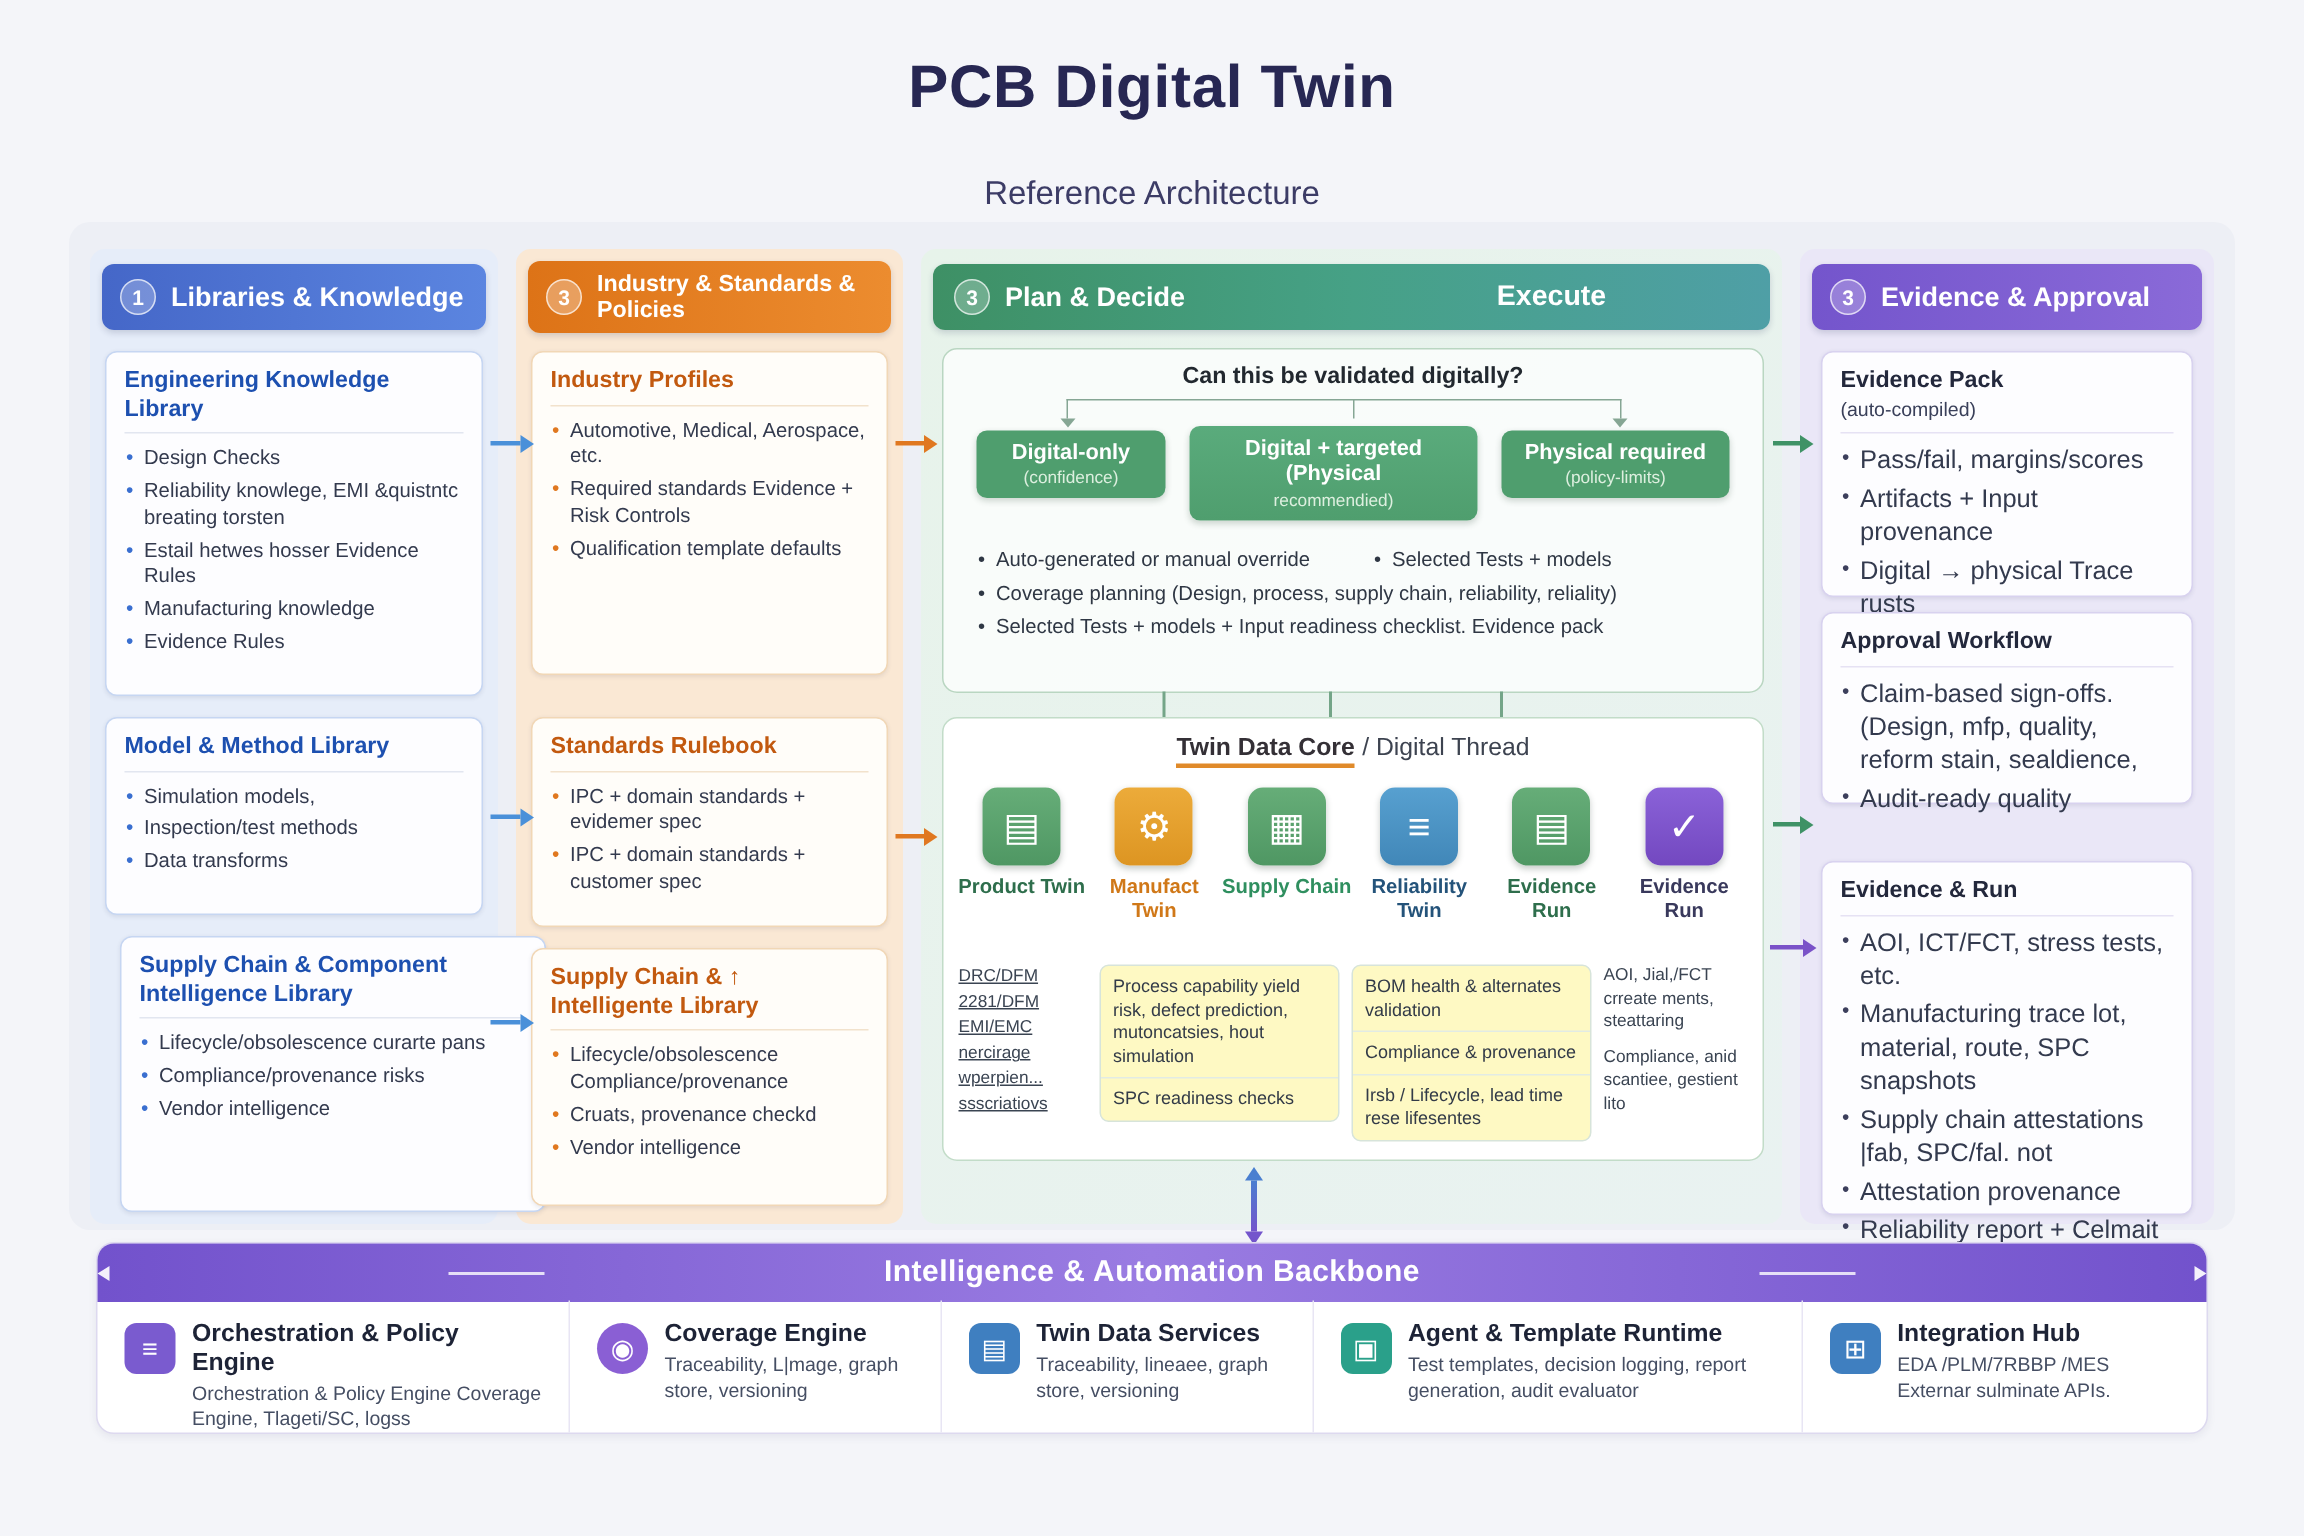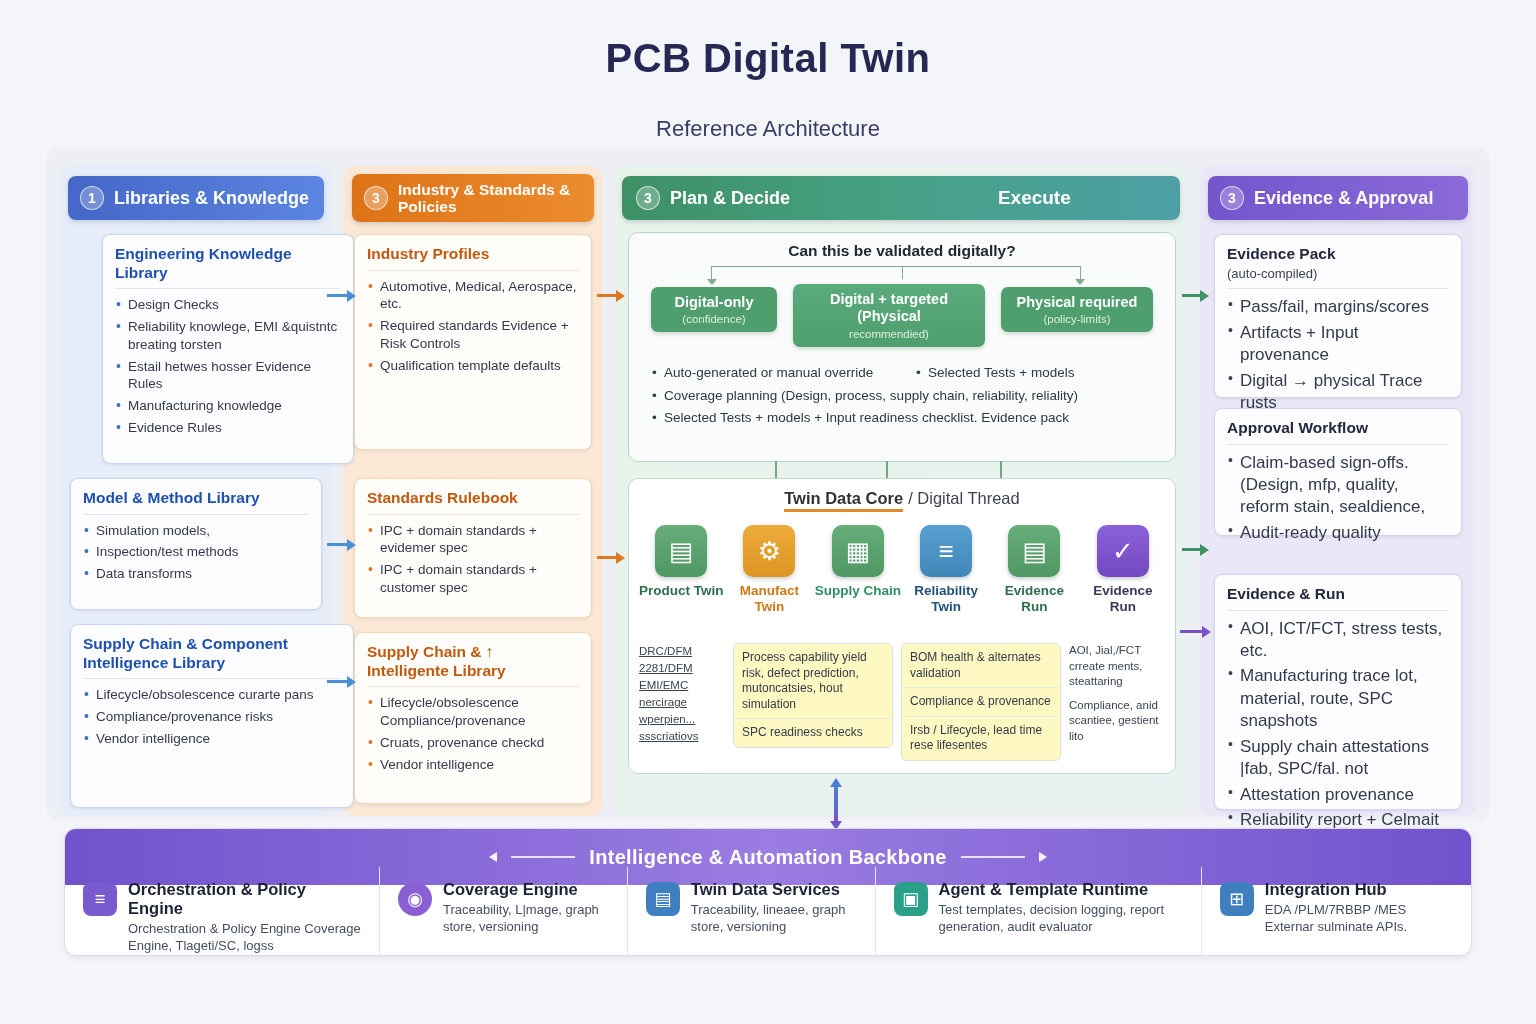--- a/index.html
+++ b/index.html
@@ -32,23 +32,23 @@
   .c-orange .card-title{color:#c2590f;border-color:#f2e2cc;}
   .c-purple{border:1px solid #d8d2ef;}
   .c-purple .card-title{color:#23283c;border-color:#e6e2f4;}
   ul.blist{list-style:none;}
   .blist li{position:relative;padding-left:13px;font-size:13.5px;color:#333a4e;margin:4px 0;line-height:1.32;}
   .blist li::before{content:"•";position:absolute;left:1px;top:-1px;font-size:14px;}
   .bl-blue li::before{color:#3a6fd0;}
   .bl-orange li::before{color:#e07820;}
   .bl-dark li::before{color:#3c3f5c;}
   .blist-sm li{font-size:17px;margin:3px 0;}
-  #c1a{left:70px;top:234px;width:252px;height:230px;margin-left:32px;}
+  #c1a{left:70px;top:234px;width:252px;height:230px;}
   #c1b{left:70px;top:478px;width:252px;height:132px;}
-  #c1c{left:70px;top:624px;width:284px;height:184px;}
+  #c1c{left:80px;top:624px;width:284px;height:184px;}
   #c2a{left:354px;top:234px;width:238px;height:216px;}
   #c2b{left:354px;top:478px;width:238px;height:140px;}
   #c2c{left:354px;top:632px;width:238px;height:172px;}
   #c4a{left:1214px;top:234px;width:248px;height:164px;}
   #c4b{left:1214px;top:408px;width:248px;height:128px;}
   #c4c{left:1214px;top:574px;width:248px;height:236px;}
   
   #decision{position:absolute;left:628px;top:232px;width:548px;height:230px;background:rgba(255,255,255,.74);border:1.5px solid #b9d6c1;border-radius:10px;}
   .dec-q{position:absolute;top:9px;width:100%;text-align:center;font-size:15.5px;font-weight:bold;color:#22282f;}
   .bracket{position:absolute;left:82px;right:94px;top:33px;height:13px;border:1.5px solid #86a694;border-bottom:none;}
@@ -101,21 +101,21 @@
   #ar4{left:597px;top:294px;width:19px;}
   #ar5{left:597px;top:556px;width:19px;}
   #ar6{left:1182px;top:294px;width:18px;}
   #ar7{left:1182px;top:548px;width:18px;}
   #ar8{left:1180px;top:630px;width:22px;}
   .varrow{position:absolute;left:834px;top:787px;width:4px;height:34px;background:linear-gradient(#4a7fd0,#7455cc);}
   .varrow::before{content:"";position:absolute;top:-9px;left:-4px;border-left:6px solid transparent;border-right:6px solid transparent;border-bottom:9px solid #4a7fd0;}
   .varrow::after{content:"";position:absolute;bottom:-9px;left:-4px;border-left:6px solid transparent;border-right:6px solid transparent;border-top:9px solid #7455cc;}
   
   #backbone{position:absolute;left:64px;top:828px;width:1408px;height:128px;background:#fff;border:1px solid #ddd9ef;border-radius:12px;box-shadow:0 2px 6px rgba(40,40,90,.08);}
-  .bb-head{position:absolute;top:0;left:0;right:0;height:56px;background:linear-gradient(90deg,#7252cc,#9a7ce2,#7252cc);border-radius:11px 11px 0 0;display:flex;align-items:center;justify-content:center;gap:14px;color:#fff;}
+  .bb-head{position:absolute;top:0;left:0;right:0;height:39px;background:linear-gradient(90deg,#7252cc,#9a7ce2,#7252cc);border-radius:11px 11px 0 0;display:flex;align-items:center;justify-content:space-between;gap:14px;color:#fff;}
   .bb-title{font-size:20px;font-weight:bold;letter-spacing:.3px;}
   .bb-line{width:64px;height:2px;background:rgba(255,255,255,.8);}
   .bb-tri{width:0;height:0;border-top:5px solid transparent;border-bottom:5px solid transparent;}
   .bb-tri-l{border-right:8px solid rgba(255,255,255,.92);}
   .bb-tri-r{border-left:8px solid rgba(255,255,255,.92);}
   .bb-items{position:absolute;top:38px;left:0;right:0;bottom:0;display:flex;align-items:stretch;}
   .bb-item{display:flex;gap:11px;padding:13px 16px 8px 18px;align-items:flex-start;}
   .bb-item + .bb-item{border-left:1px solid #e8e5f4;}
   .bb-icon{flex:0 0 auto;width:34px;height:34px;border-radius:8px;color:#fff;display:flex;align-items:center;justify-content:center;font-size:18px;margin-top:2px;}
   .fi0{background:#7a5bcf;}.fi1{background:#8a5fd4;border-radius:50%;}.fi2{background:#3f7fc0;}.fi3{background:#2aa08a;}.fi4{background:#3f7fc0;}

